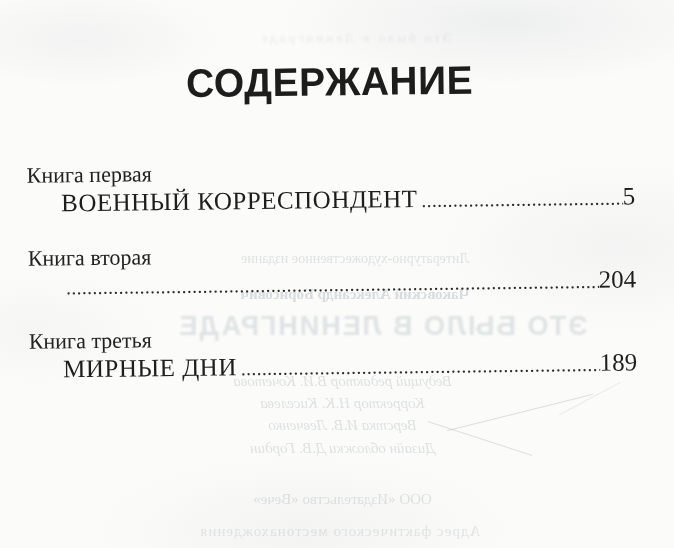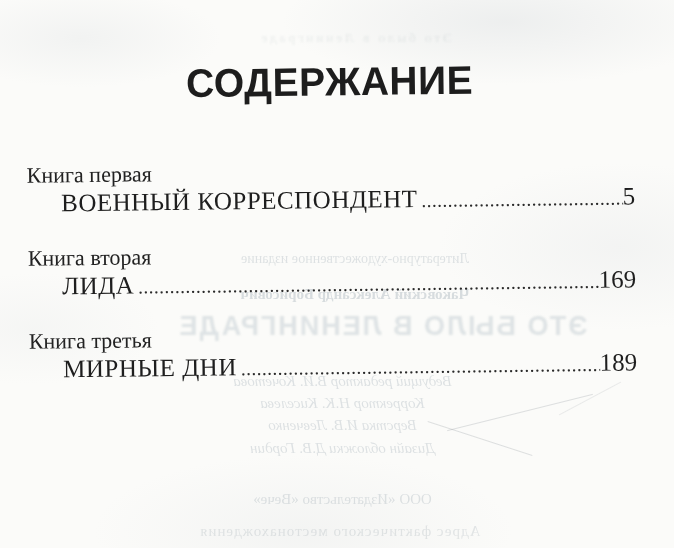--- a/index.html
+++ b/index.html
@@ -117,23 +117,22 @@
         <div class="toc-line">
           <span class="chapter-title">ВОЕННЫЙ КОРРЕСПОНДЕНТ</span>
           <span class="leader"></span>
           <span class="page-number">5</span>
         </div>
       </div>
 
       <div class="toc-entry">
         <div class="book-label">Книга вторая</div>
         <div class="toc-line">
-          <span class="chapter-title">ЛИДА</span>
           <span class="leader"></span>
-          <span class="page-number">169</span>
+          <span class="page-number">204</span>
         </div>
       </div>
 
       <div class="toc-entry">
         <div class="book-label">Книга третья</div>
         <div class="toc-line">
           <span class="chapter-title">МИРНЫЕ ДНИ</span>
           <span class="leader"></span>
           <span class="page-number">189</span>
         </div>

